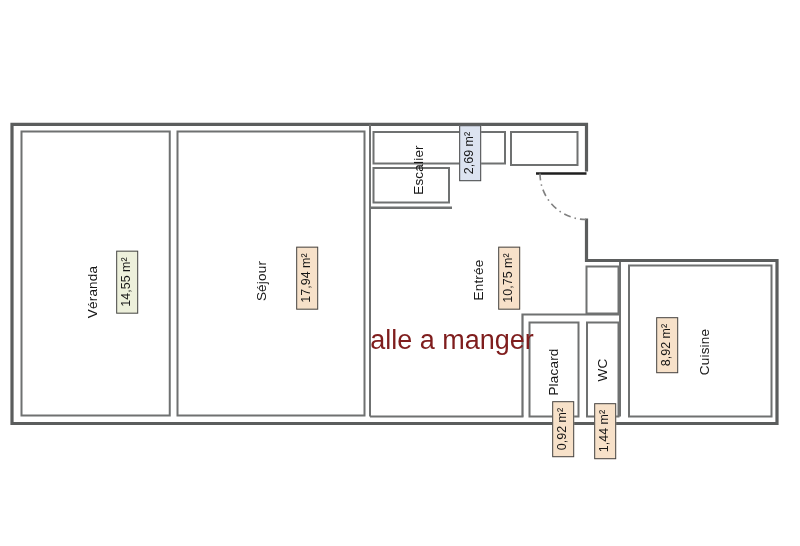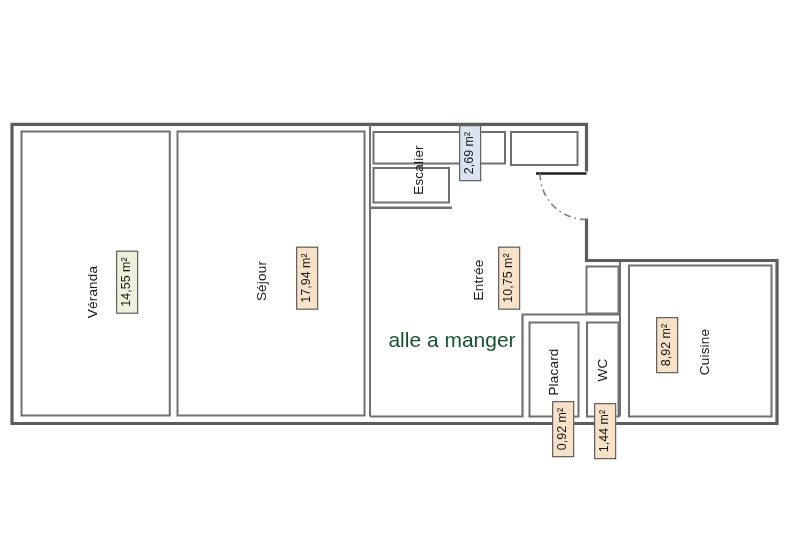--- a/index.html
+++ b/index.html
@@ -8,21 +8,21 @@
     overflow:hidden;font-family:"Liberation Sans", sans-serif;
   }
   .canvas svg{position:absolute;left:0;top:0;}
   .rlabel{
     position:absolute;transform:translate(-50%,-50%) rotate(-90deg);
     transform-origin:center;font-size:13.5px;color:#161616;
     white-space:nowrap;letter-spacing:.2px;
   }
   .hlabel{
     position:absolute;transform:translate(-50%,-50%);
-    font-size:21px;color:#14532d;white-space:nowrap;
+    font-size:27px;color:#7f1d1d;white-space:nowrap;
   }
   .abox{
     position:absolute;transform:translate(-50%,-50%) rotate(-90deg);
     transform-origin:center;border:1.6px solid #454545;
     padding:2px 6px;font-size:12.5px;font-weight:500;color:#161616;
     white-space:nowrap;line-height:1.25;background:#f7e1c9;
   }
 </style>
 </head>
 <body>

